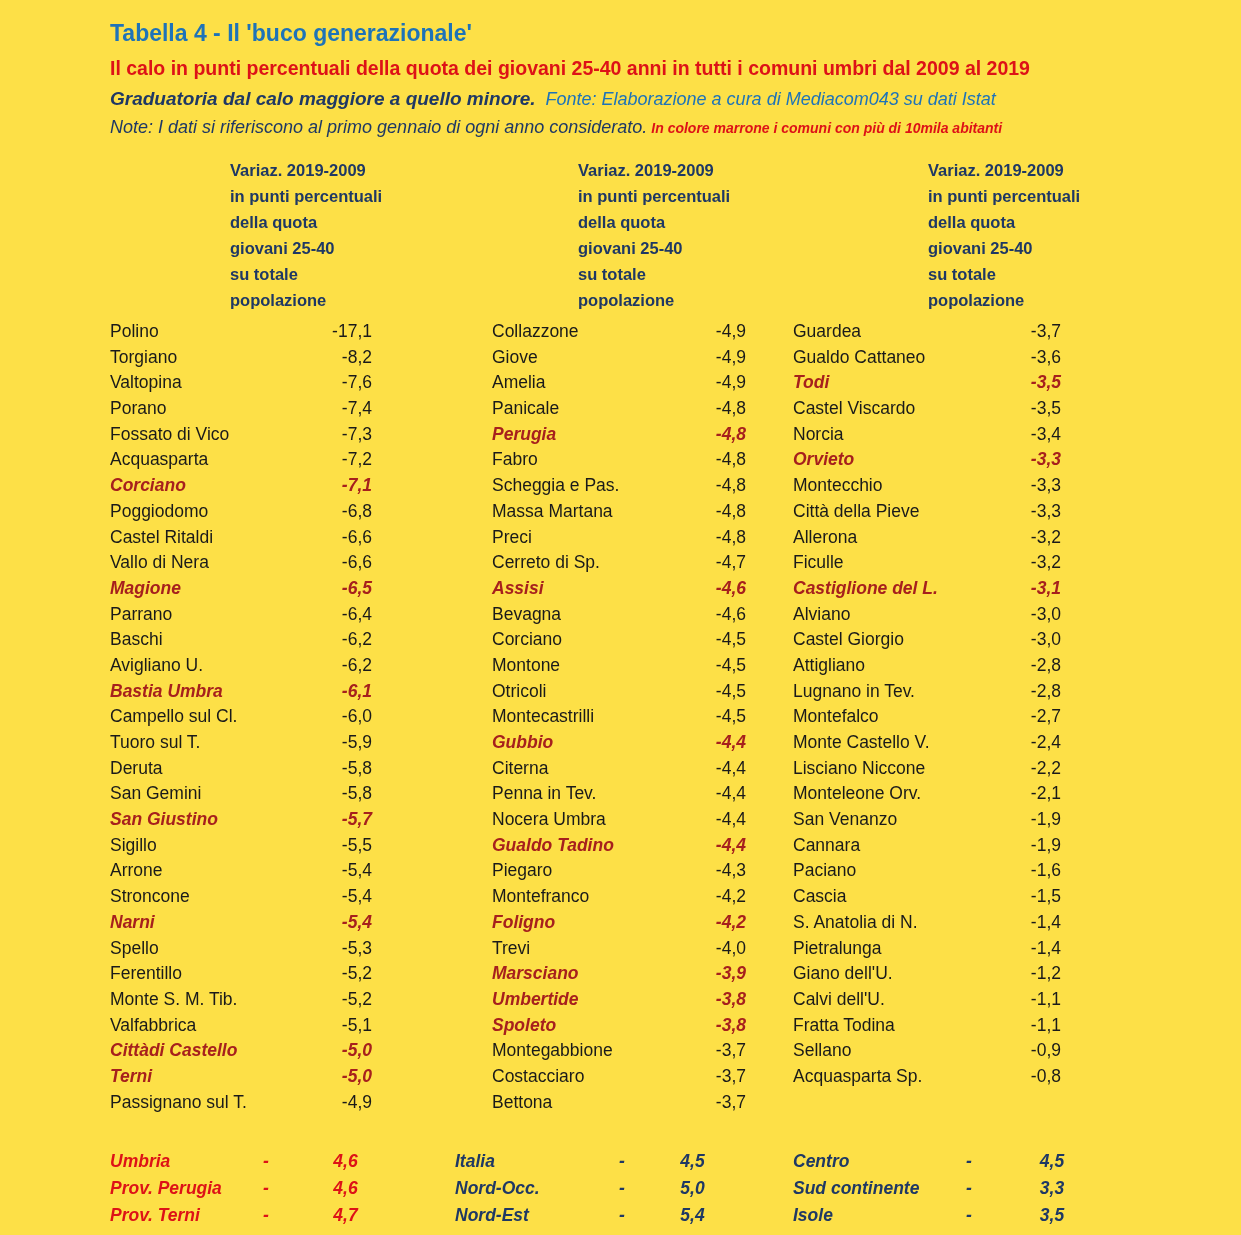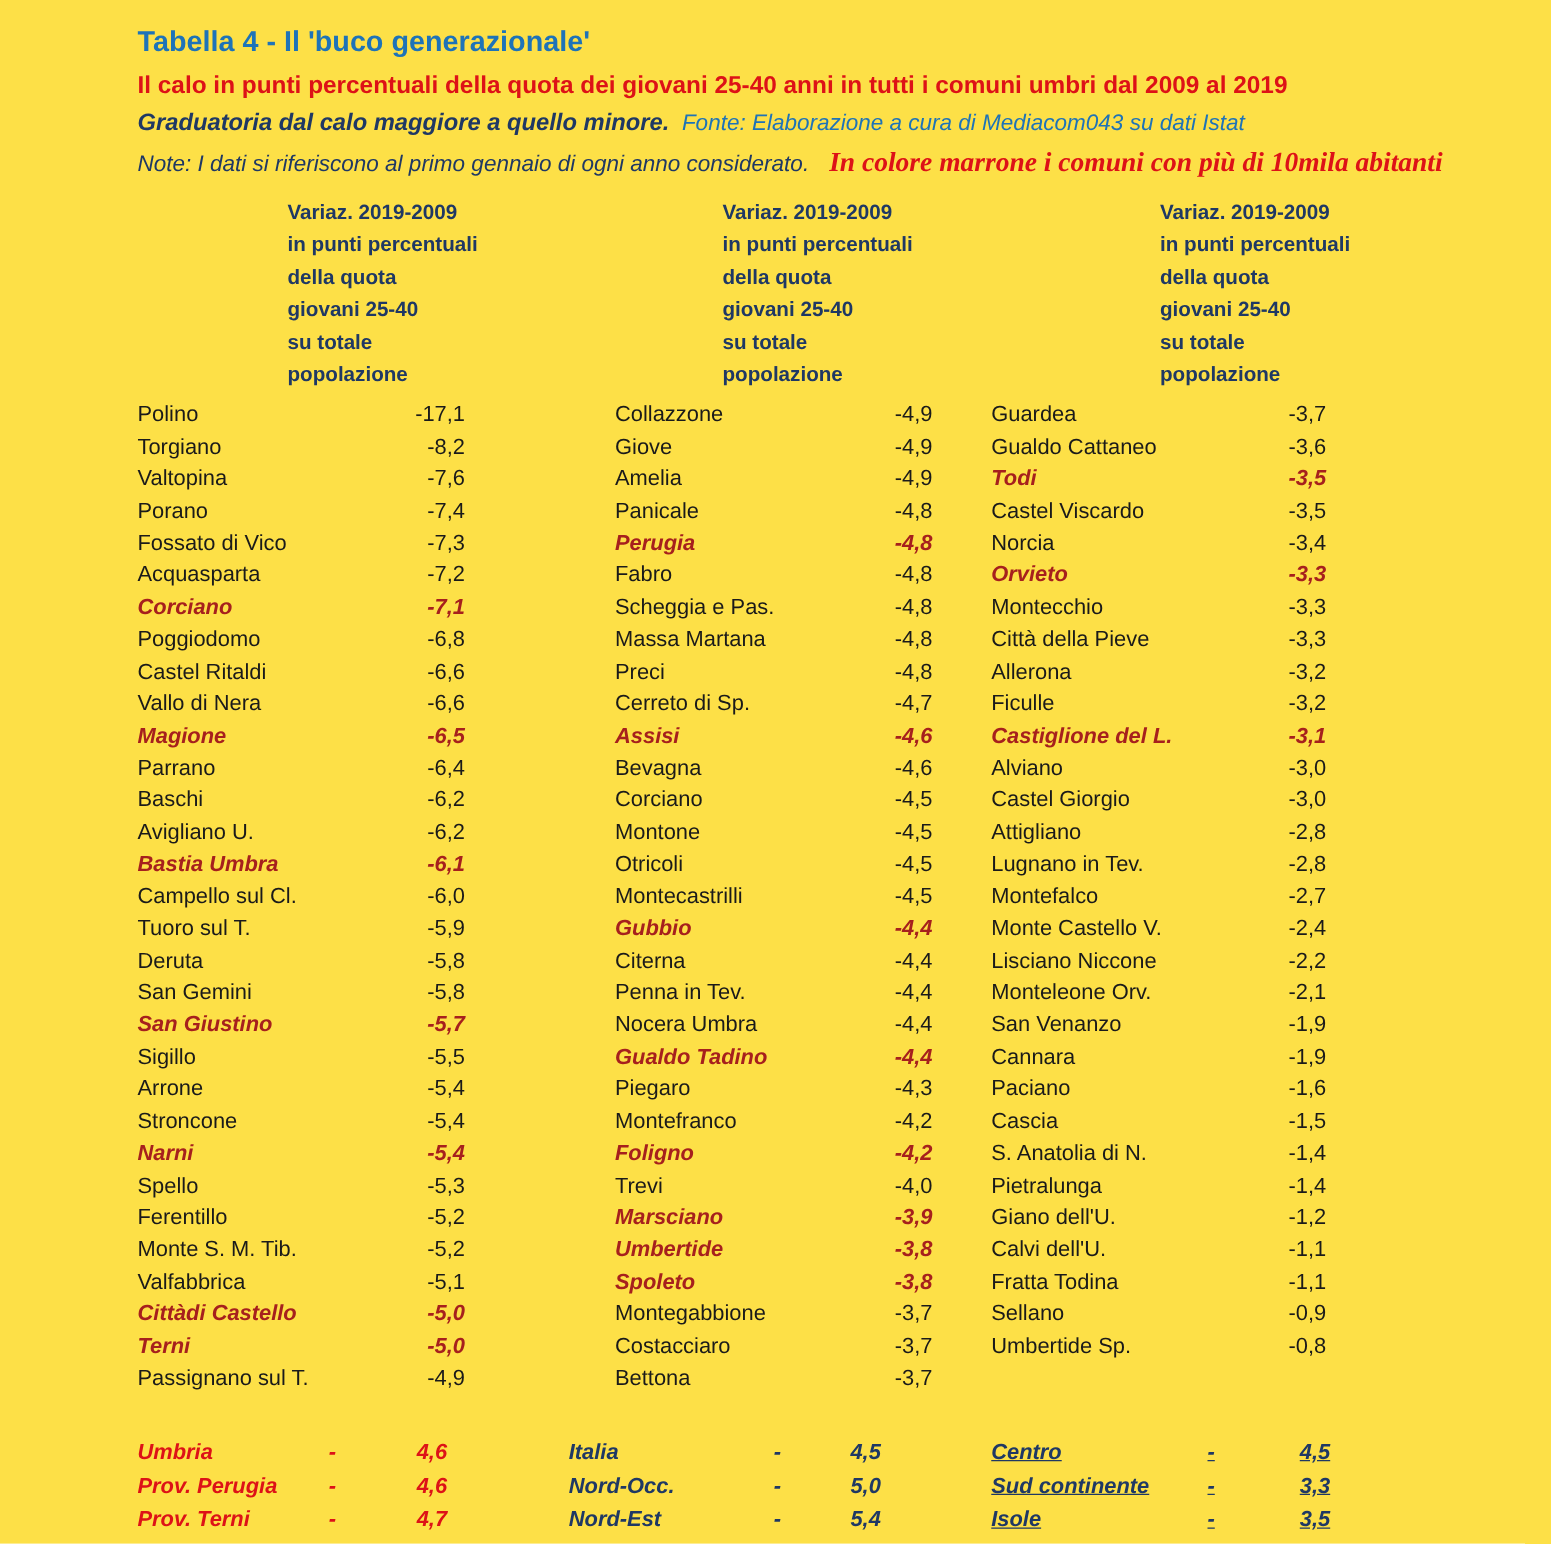--- a/index.html
+++ b/index.html
@@ -7,38 +7,38 @@
     position:relative;width:1241px;height:1235px;background:#fde047;
     font-family:"Liberation Sans", sans-serif;overflow:hidden;
   }
   .title{position:absolute;left:110px;top:20px;font-size:23px;font-weight:bold;color:var(--blue);}
   .subtitle{position:absolute;left:110px;top:57px;font-size:19.5px;font-weight:bold;color:var(--red);white-space:nowrap;}
   .line3{position:absolute;left:110px;top:88px;white-space:nowrap;}
   .rank-label{font-size:19px;font-weight:bold;font-style:italic;color:var(--navy);}
   .source-label{font-size:18px;font-style:italic;color:var(--blue);margin-left:10px;}
   .line4{position:absolute;left:110px;top:117px;white-space:nowrap;}
   .note-label{font-size:18px;font-style:italic;color:var(--navy);}
-  .note-highlight{font-size:22px;font-style:italic;font-weight:bold;color:var(--red);margin-left:16px;font-family:Liberation Serif, serif;}
+  .note-highlight{font-size:14px;font-style:italic;font-weight:bold;color:var(--red);margin-left:4px;}
 
   .colhead{position:absolute;top:157px;width:240px;
     font-size:16.5px;font-weight:bold;color:var(--navy);line-height:26px;}
   #ch1{left:230px;} #ch2{left:578px;} #ch3{left:928px;}
 
   .datacol{position:absolute;top:321px;font-size:17.5px;color:var(--ink);}
   #dc1{left:110px;width:262px;}
   #dc2{left:453px;width:254px;margin-left:39px;}
   #dc3{left:793px;width:268px;text-align:center;}
   .row{display:flex;justify-content:space-between;align-items:baseline;height:25.7px;}
   .row .name{white-space:nowrap;}
   .row.hl{color:var(--marrone);font-weight:bold;font-style:italic;}
 
   .sumgroup{position:absolute;top:1128px;font-size:17.5px;font-weight:bold;font-style:italic;line-height:27px;margin-top:20px;}
   #sg1{left:110px;width:302px;color:var(--red);--dashcol:153px;}
   #sg2{left:455px;width:295px;color:var(--navy);--dashcol:164px;}
-  #sg3{left:793px;width:329px;color:var(--navy);text-decoration:underline;--dashcol:173px;}
+  #sg3{left:793px;width:329px;color:var(--navy);--dashcol:173px;}
   .sumrow{display:grid;grid-template-columns:var(--dashcol) 16px 1fr;}
   .sumrow .sname{white-space:nowrap;}
   .sumrow .sval{text-align:center;}
 </style>
 </head>
 <body>
 
 <div class="page">
   <div class="title">Tabella 4 - Il 'buco generazionale'</div>
   <div class="subtitle">Il calo in punti percentuali della quota dei giovani 25-40 anni in tutti i comuni umbri dal 2009 al 2019</div>
@@ -437,21 +437,21 @@
       </div>
       <div class="row">
         <span class="name">Fratta Todina</span>
         <span class="val">-1,1</span>
       </div>
       <div class="row">
         <span class="name">Sellano</span>
         <span class="val">-0,9</span>
       </div>
       <div class="row">
-        <span class="name">Umbertide Sp.</span>
+        <span class="name">Acquasparta Sp.</span>
         <span class="val">-0,8</span>
       </div>
     </div>
 
   <div class="sumgroup" id="sg1">
       <div class="sumrow">
         <span class="sname">Umbria</span>
         <span class="sdash">-</span>
         <span class="sval">4,6</span>
       </div>

